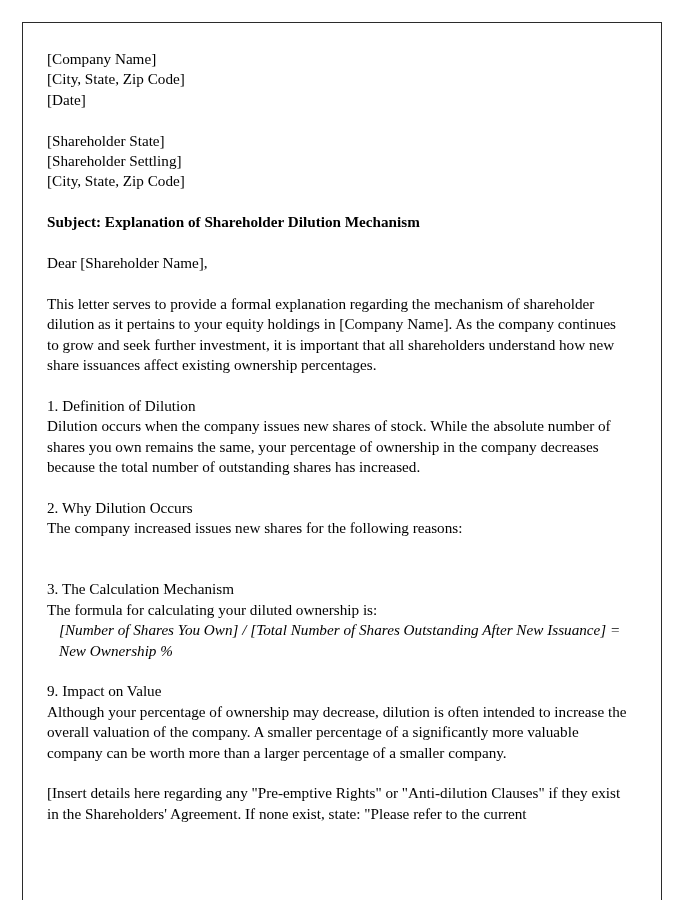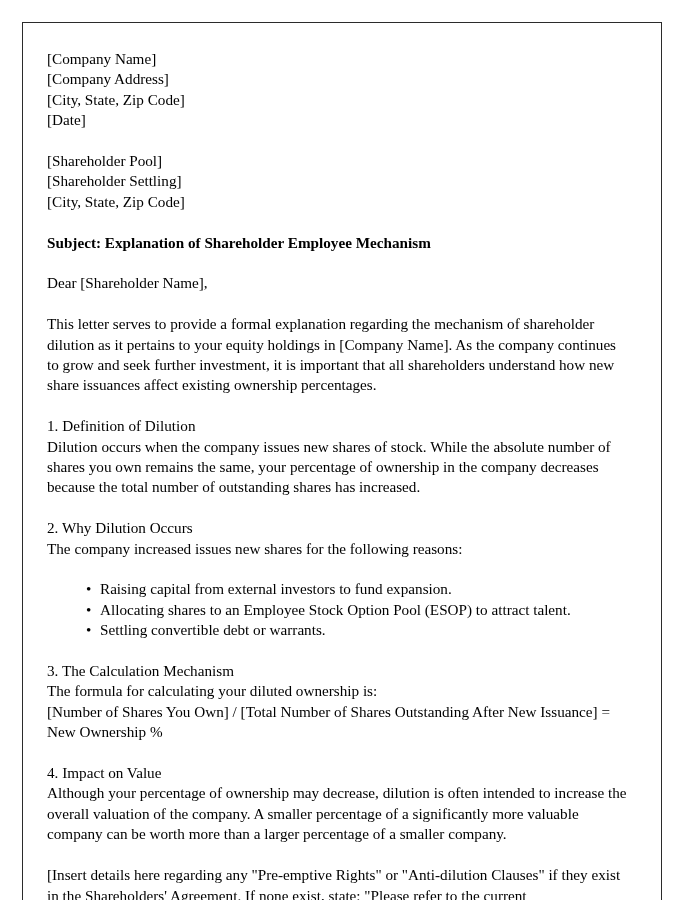--- a/index.html
+++ b/index.html
@@ -52,20 +52,22 @@
 
   .subject {
     font-weight: bold;
   }
 
   .section-heading {
     font-weight: normal;
   }
 
   .formula {
+    font-style: italic;
+    margin-left: 12px;
   }
 
   ul.bullets {
     margin: 0;
     padding: 0 0 0 53px;
     list-style: none;
   }
   ul.bullets li {
     position: relative;
     padding-left: 0;
@@ -81,70 +83,64 @@
   }
 </style>
 </head>
 <body>
 
 <div class="page-sheet">
   <div class="doc-body">
 
     <div class="block">
       <div class="addr-line">[Company Name]</div>
-      <div class="addr-line">[Company Address]</div>
       <div class="addr-line">[City, State, Zip Code]</div>
       <div class="addr-line">[Date]</div>
     </div>
 
     <div class="gap-line"></div>
 
     <div class="block">
-      <div class="addr-line">[Shareholder Pool]</div>
+      <div class="addr-line">[Shareholder State]</div>
       <div class="addr-line">[Shareholder Settling]</div>
       <div class="addr-line">[City, State, Zip Code]</div>
     </div>
 
     <div class="gap-line"></div>
 
-    <div class="block subject">Subject: Explanation of Shareholder Employee Mechanism</div>
+    <div class="block subject">Subject: Explanation of Shareholder Dilution Mechanism</div>
 
     <div class="gap-line"></div>
 
     <div class="block">Dear [Shareholder Name],</div>
 
     <div class="gap-line"></div>
 
     <div class="block para-line">This letter serves to provide a formal explanation regarding the mechanism of shareholder dilution as it pertains to your equity holdings in [Company Name]. As the company continues to grow and seek further investment, it is important that all shareholders understand how new share issuances affect existing ownership percentages.</div>
 
     <div class="gap-line"></div>
 
     <div class="block section-heading">1. Definition of Dilution</div>
     <div class="block para-line">Dilution occurs when the company issues new shares of stock. While the absolute number of shares you own remains the same, your percentage of ownership in the company decreases because the total number of outstanding shares has increased.</div>
 
     <div class="gap-line"></div>
 
     <div class="block section-heading">2. Why Dilution Occurs</div>
     <div class="block para-line">The company increased issues new shares for the following reasons:</div>
     <div class="gap-line"></div>
-    <ul class="bullets">
-      <li>Raising capital from external investors to fund expansion.</li>
-      <li>Allocating shares to an Employee Stock Option Pool (ESOP) to attract talent.</li>
-      <li>Settling convertible debt or warrants.</li>
-    </ul>
 
     <div class="gap-line"></div>
 
     <div class="block section-heading">3. The Calculation Mechanism</div>
     <div class="block para-line">The formula for calculating your diluted ownership is:</div>
     <div class="block para-line formula">[Number of Shares You Own] / [Total Number of Shares Outstanding After New Issuance] = New Ownership %</div>
 
     <div class="gap-line"></div>
 
-    <div class="block section-heading">4. Impact on Value</div>
+    <div class="block section-heading">9. Impact on Value</div>
     <div class="block para-line">Although your percentage of ownership may decrease, dilution is often intended to increase the overall valuation of the company. A smaller percentage of a significantly more valuable company can be worth more than a larger percentage of a smaller company.</div>
 
     <div class="gap-line"></div>
 
     <div class="block para-line">[Insert details here regarding any "Pre-emptive Rights" or "Anti-dilution Clauses" if they exist in the Shareholders' Agreement. If none exist, state: "Please refer to the current</div>
 
   </div>
 </div>
 
 </body></html>

